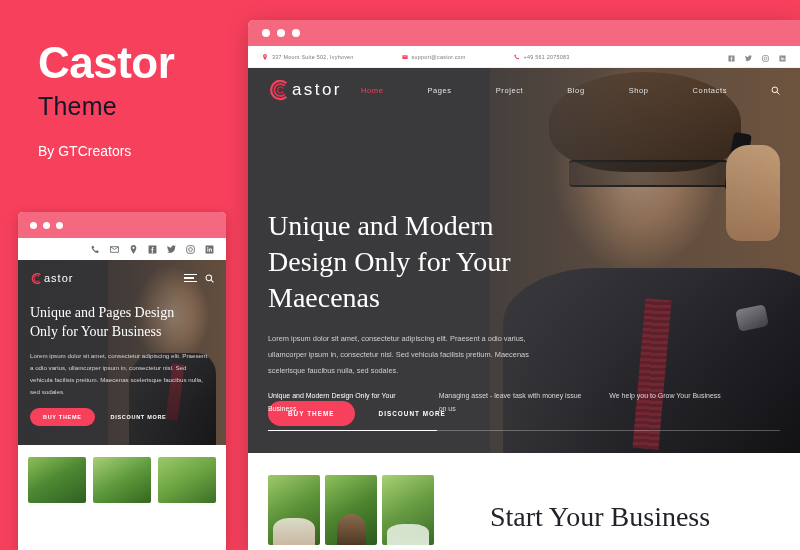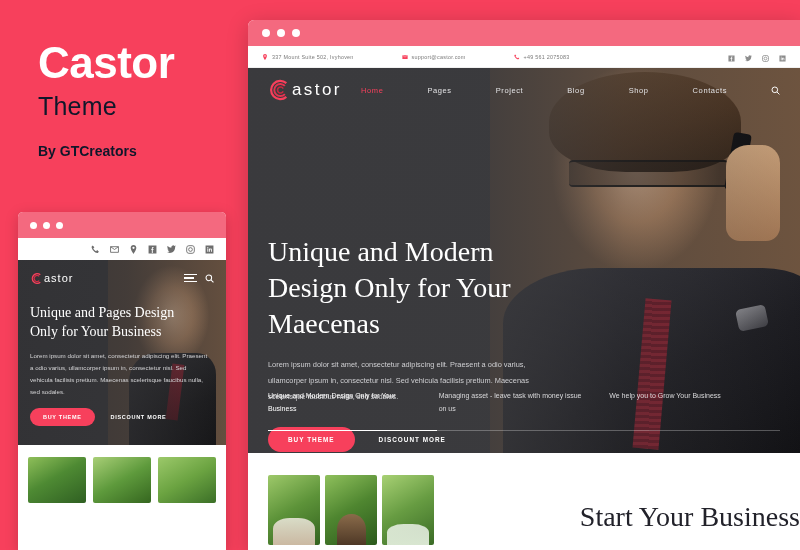--- a/index.html
+++ b/index.html
@@ -14,21 +14,21 @@
   .promo { position: absolute; left: 38px; top: 40px; width: 200px; }
   .promo-title {
     font-size: 44px; font-weight: bold; color: #ffffff;
     letter-spacing: -0.5px; line-height: 1.05;
   }
   .promo-sub {
     font-size: 25px; color: #0f172a; font-weight: 300;
     margin-top: 6px; letter-spacing: 0.2px;
   }
   .promo-by {
-    font-size: 14px; color: #0f172a; margin-top: 22px; font-weight: 700;
+    font-size: 14px; color: #ffffff; margin-top: 22px; font-weight: 400;
   }
 
   
   .mobile {
     position: absolute; left: 18px; top: 212px;
     width: 208px; height: 338px;
     background: #ffffff;
     border-radius: 5px 5px 0 0;
     overflow: hidden;
     box-shadow: 0 3px 14px rgba(0,0,0,0.18);
@@ -192,21 +192,21 @@
   .logo { display: flex; align-items: center; gap: 2px; }
   .logo-text { color: #ffffff; font-size: 17px; letter-spacing: 2.4px; font-weight: 500; }
   .navlinks { margin-left: auto; display: flex; align-items: center; gap: 44px; }
   .navlink { color: #e2e2e4; font-size: 7.5px; letter-spacing: 0.6px; }
   .navlink.active { color: #f7405c; }
   .nav-search svg { width: 9px; height: 9px; fill: #ffffff; }
 
   .hero-content { position: absolute; left: 20px; top: 140px; z-index: 4; width: 270px; }
   .hero-h1 {
     font-family: "Liberation Serif", serif; color: #ffffff;
-    font-size: 28px; line-height: 1.28; font-weight: 400; margin-top: 26px;
+    font-size: 28px; line-height: 1.28; font-weight: 400;
   }
   .hero-p {
     color: #cfcfd2; font-size: 7.4px; line-height: 2.15;
     margin-top: 16px; max-width: 262px;
   }
   .hero-btns { display: flex; align-items: center; gap: 24px; margin-top: 22px; }
   .btn-primary {
     background: #f7405c; color: #fff; border: none; cursor: pointer;
     font-size: 6.4px; font-weight: bold; letter-spacing: 1px;
     padding: 9px 20px; border-radius: 14px;
@@ -232,21 +232,21 @@
     margin-top: 14px; height: 1px; background: rgba(255,255,255,0.28);
     position: relative;
   }
   .slider-fill {
     position: absolute; left: 0; top: 0; height: 1px; width: 33%;
     background: #ffffff;
   }
 
   
   .lower { position: relative; height: 97px; background: #fff; padding: 22px 0 0 0; }
-  .lower-inner { display: flex; align-items: flex-start; justify-content: space-between; }
+  .lower-inner { display: flex; align-items: flex-start; }
   .lower-gallery { display: flex; gap: 5px; margin-left: 20px; }
   .gthumb {
     width: 52px; height: 70px; border-radius: 2px;
     background: linear-gradient(150deg, #9ec96a 0%, #5d9339 48%, #33621f 100%);
     position: relative; overflow: hidden;
   }
   .gthumb::after {
     content: ""; position: absolute; left: 10%; bottom: 0; width: 80%; height: 38%;
     background: linear-gradient(180deg, rgba(240,235,225,0.85) 0%, #cbb9a2 100%);
     border-radius: 40% 40% 0 0;

